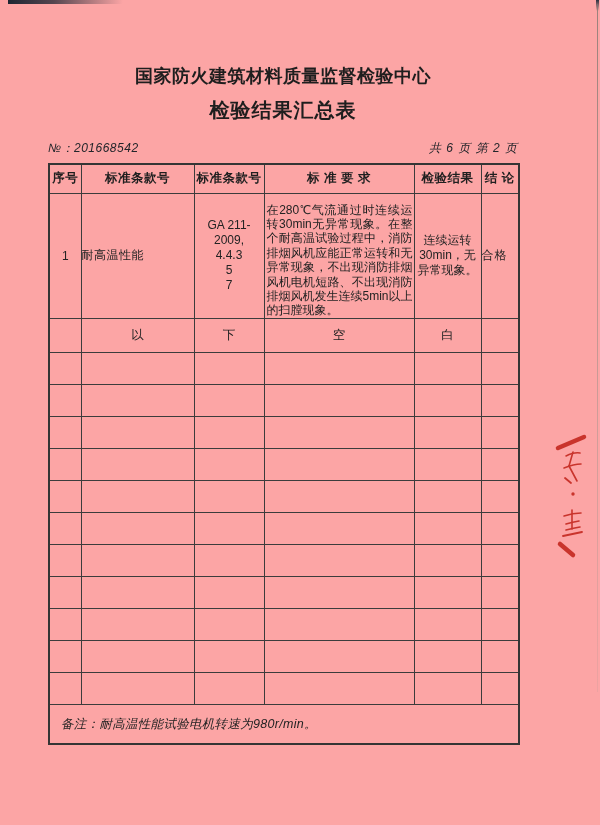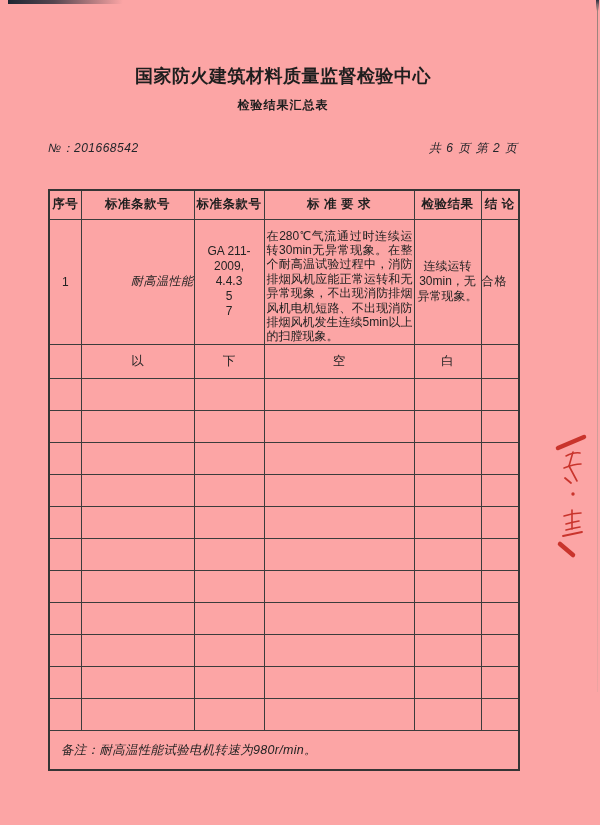--- a/index.html
+++ b/index.html
@@ -32,21 +32,21 @@
 
   .sheet { position: absolute; left: 48px; top: 0; width: 470px; }
 
   .org-title {
     position: absolute; top: 64px; left: 0; width: 100%;
     text-align: center; font-size: 18px; font-weight: 700;
     letter-spacing: 0.5px; color: #1e1e1e;
   }
   .doc-title {
     position: absolute; top: 97px; left: 0; width: 100%;
-    text-align: center; font-size: 12px; font-weight: 700;
+    text-align: center; font-size: 20px; font-weight: 700;
     letter-spacing: 1px; color: #1e1e1e;
   }
 
   .meta-line {
     position: absolute; top: 140px; left: 0; width: 100%;
     display: flex; justify-content: space-between;
     font-size: 12px; color: #22252a; font-style: italic;
   }
   .meta-line .report-no { letter-spacing: 0.5px; }
   .meta-line .pagination { letter-spacing: 1px; }
@@ -54,30 +54,30 @@
   table.results {
     position: absolute; top: 163px; left: 0;
     width: 470px; border-collapse: collapse; table-layout: fixed;
     font-size: 12px; color: #232323;
   }
   table.results th, table.results td {
     border: 1px solid #3c3c3c;
     vertical-align: middle;
     overflow: hidden;
   }
-  table.results { border: 2px solid #353535; margin-top: 26px; }
+  table.results { border: 2px solid #353535; }
 
   thead th {
     height: 29px; font-weight: 700; font-size: 12.5px;
     text-align: center; color: #1f1f1f; letter-spacing: 0.5px;
   }
 
   tr.row-main { height: 121px; }
   td.cell-seq { text-align: center; }
-  td.cell-item { text-align: right; letter-spacing: 0.5px; font-style: italic; }
+  td.cell-item { text-align: left; letter-spacing: 0.5px; }
   td.cell-clause { text-align: center; line-height: 15px; }
   td.cell-clause .lines { white-space: pre-line; }
   td.cell-req {
     vertical-align: top; padding: 9px 1px 0 2px;
     line-height: 14.4px; text-align: justify; text-align-last: left;
   }
   td.cell-result { text-align: center; padding: 3px 2px; line-height: 15px; }
   td.cell-concl { letter-spacing: 1px; }
 
   tr.row-filler { height: 34px; }

